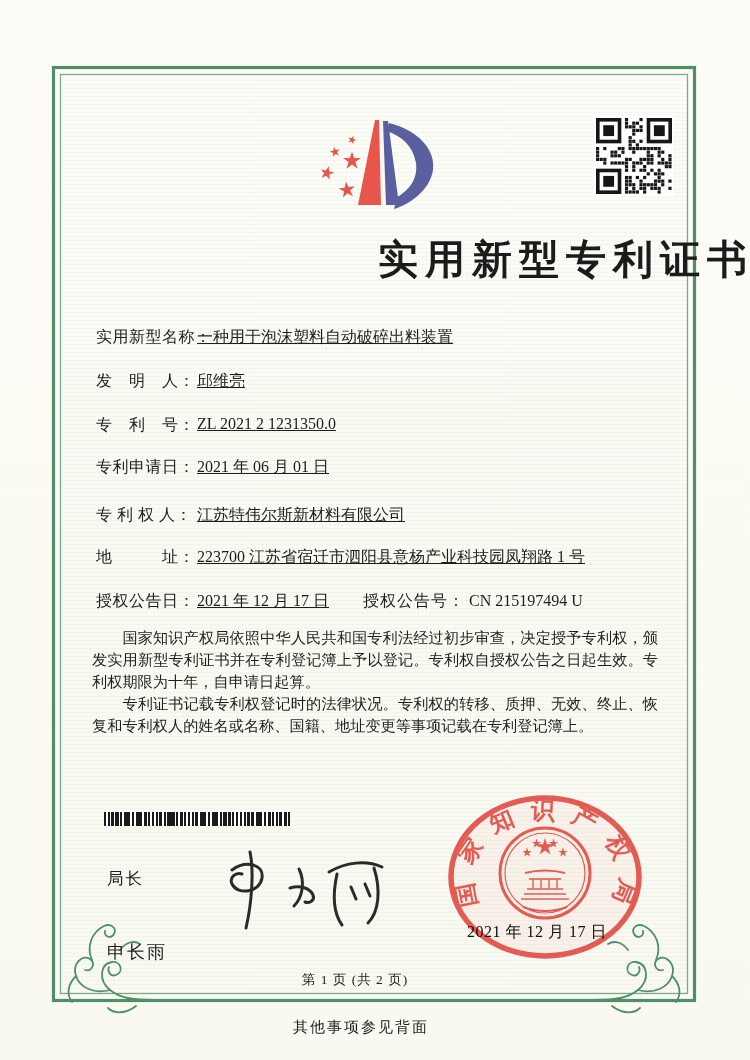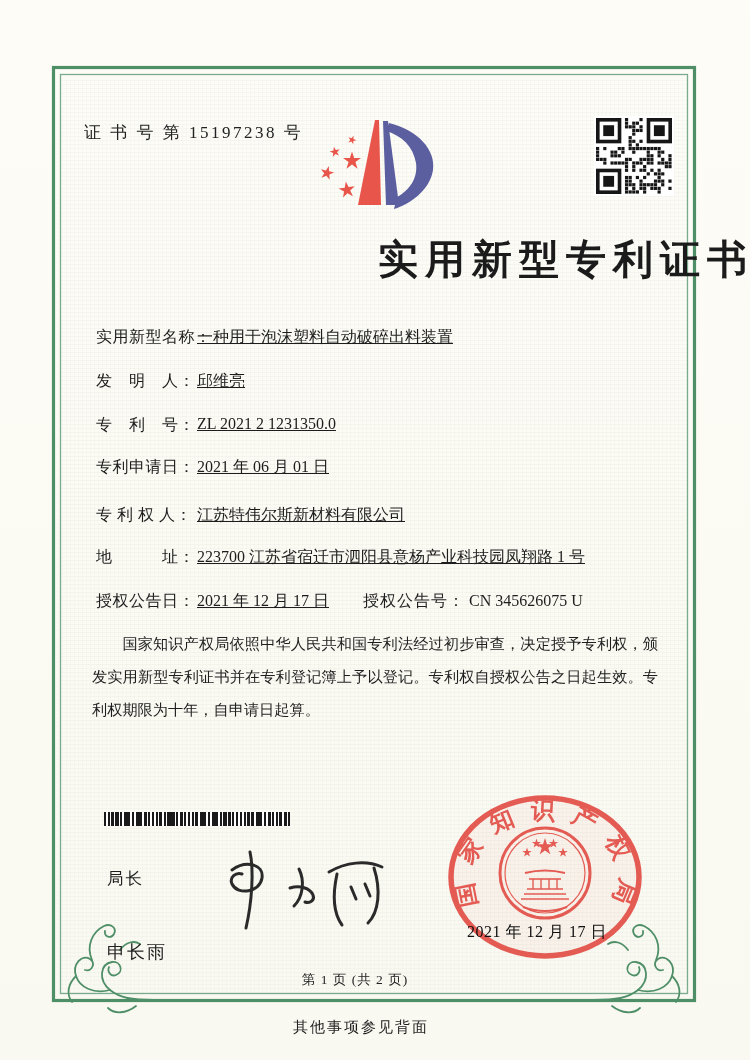--- a/index.html
+++ b/index.html
@@ -33,21 +33,21 @@
   }
   
   .frow{position:absolute;left:96px;font-size:16px;white-space:nowrap;z-index:4;height:22px;}
   .flbl{letter-spacing:0.5px;color:#1d1d1d;}
   .fval{position:absolute;left:101px;top:0;color:#1d1d1d;text-decoration:underline;}
   .grant{position:absolute;left:363px;top:591px;font-size:16px;white-space:nowrap;z-index:4;}
   .grant .glbl{letter-spacing:1px;}
   
   .body-text{
     position:absolute;left:92px;top:627px;width:566px;z-index:4;
-    font-size:15.2px;line-height:33px;text-align:justify;color:#1e1e1e;
+    font-size:15.2px;line-height:22px;text-align:justify;color:#1e1e1e;
   }
   .body-text p{margin:0;text-indent:2em;}
   
   .barcode{
     position:absolute;left:104px;top:812px;width:186px;height:14px;z-index:4;
     background-color:#fefefe;
     background-image:
       repeating-linear-gradient(90deg,#1a1a1a 0 2px,transparent 2px 4px),
       repeating-linear-gradient(90deg,#1a1a1a 0 1px,transparent 1px 7px),
       repeating-linear-gradient(90deg,#1a1a1a 0 2px,transparent 2px 11px);
@@ -87,21 +87,20 @@
     <g fill="none" stroke="#4f8f68" stroke-width="1.8" stroke-linecap="round">
       <path d="M118,78 C96,78 84,76 74,68 C62,58 64,42 76,40 C85,39 88,50 80,53 C75,55 71,50 73,45"></path>
       <path d="M74,68 C58,72 44,66 40,54 C36,42 46,32 54,37 C60,41 56,50 49,48"></path>
       <path d="M56,38 C50,24 56,10 68,4 C75,1 81,6 78,12 C75,17 68,15 69,9"></path>
       <path d="M84,28 C90,20 98,18 104,22"></path>
       <path d="M100,84 C90,92 78,92 72,86"></path>
       <path d="M40,54 C32,62 30,72 36,80"></path>
     </g>
   </svg>
 
-  <div class="cert-no">证 书 号 第 15197238 号</div>
 
   <svg class="logo" width="140" height="104" viewBox="0 0 140 104">
     <defs>
       <polygon id="star5" points="0,-9 2.02,-2.78 8.56,-2.78 3.27,1.06 5.29,7.28 0,3.44 -5.29,7.28 -3.27,1.06 -8.56,-2.78 -2.02,-2.78"></polygon>
     </defs>
     <polygon points="73,10 77,10 79,95 56,95" fill="#e8564b"></polygon>
     <polygon points="81,11 86,11 97,95 84,95" fill="#5b5f9f"></polygon>
     <path d="M87,13 C116,20 134,40 131,60 C128,81 106,95 92,99 L95,87 C108,80 116,68 114,53 C111,36 100,26 84,21 Z" fill="#5b5f9f"></path>
     <use href="#star5" transform="translate(50,30) scale(0.5) rotate(20)" fill="#e8564b"></use>
     <use href="#star5" transform="translate(33,42) scale(0.6) rotate(-12)" fill="#e8564b"></use>
@@ -279,25 +278,26 @@
   <div class="frow" style="top:547px">
     <span class="flbl">地　　　址：</span>
     <span class="fval">223700 江苏省宿迁市泗阳县意杨产业科技园凤翔路 1 号</span>
   </div>
   <div class="frow" style="top:591px">
     <span class="flbl">授权公告日：</span>
     <span class="fval">2021 年 12 月 17 日</span>
   </div>
   <div class="grant">
     <span class="glbl">授权公告号：</span>
-    <span>CN 345626075 U</span>
+    <span>CN 215197494 U</span>
   </div>
 
   <div class="body-text">
     <p>国家知识产权局依照中华人民共和国专利法经过初步审查，决定授予专利权，颁发实用新型专利证书并在专利登记簿上予以登记。专利权自授权公告之日起生效。专利权期限为十年，自申请日起算。</p>
+    <p>专利证书记载专利权登记时的法律状况。专利权的转移、质押、无效、终止、恢复和专利权人的姓名或名称、国籍、地址变更等事项记载在专利登记簿上。</p>
   </div>
 
   <div class="barcode"></div>
 
   <div class="director-title">局长</div>
   <div class="director-name">申长雨</div>
 
   <svg class="sig" width="182" height="96" viewBox="0 0 182 96">
     <g fill="none" stroke="#2a2a2a" stroke-width="3" stroke-linecap="round" stroke-linejoin="round">
       <path d="M34,10 C38,28 36,60 30,86"></path>

